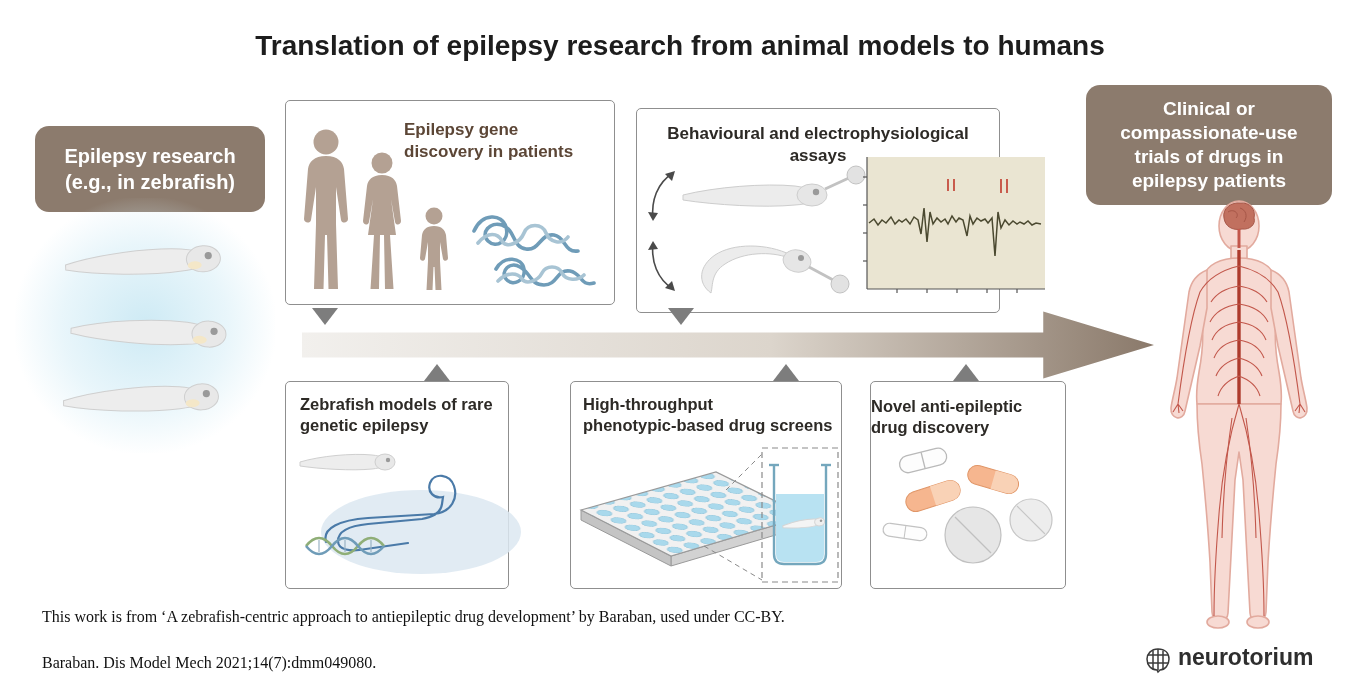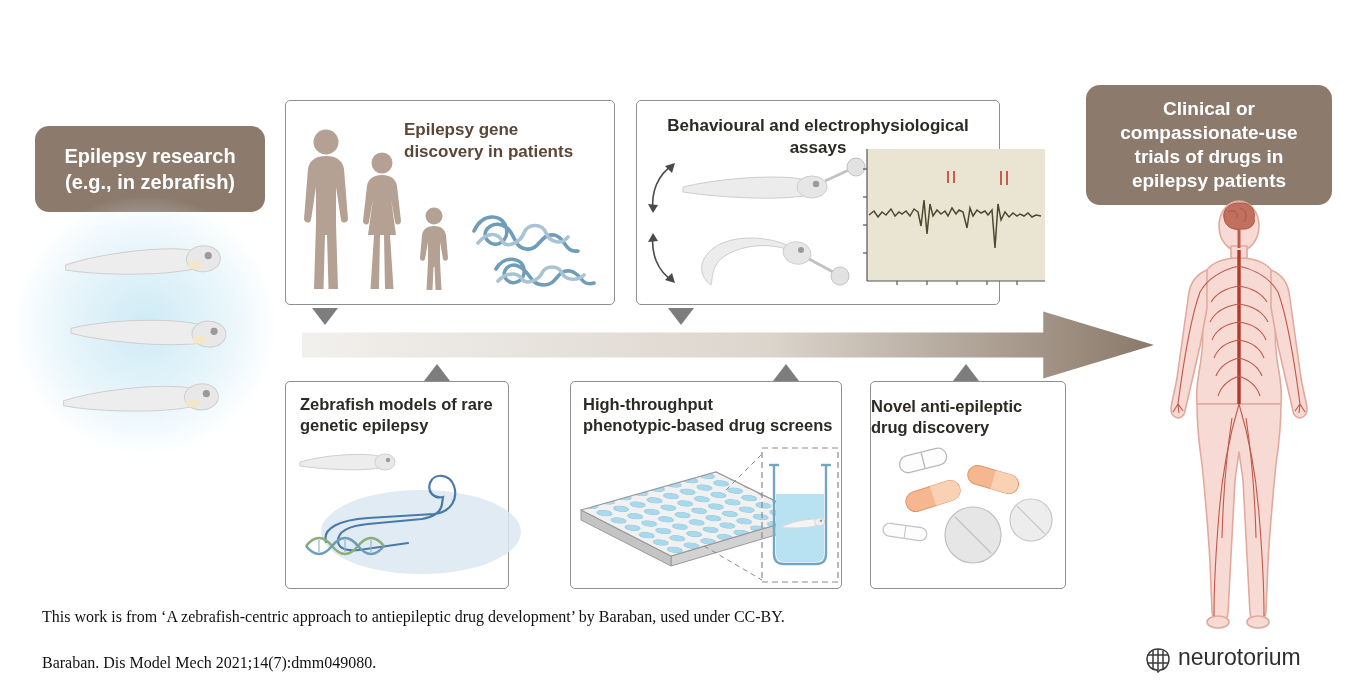--- a/index.html
+++ b/index.html
@@ -4,48 +4,49 @@
 <style>
   *{margin:0;padding:0;box-sizing:border-box}
   body{font-family:"Liberation Sans",sans-serif;background:#fff}
   .canvas{position:relative;width:1360px;height:694px;background:#fff;overflow:hidden}
   .title{position:absolute;top:30px;left:0;width:100%;text-align:center;font-size:28px;font-weight:700;color:#1d1d1d}
   .brown-box{position:absolute;background:#8c7b6d;color:#fff;font-weight:700;border-radius:14px;display:flex;align-items:center;justify-content:center;text-align:center;white-space:pre-line}
   .left-label{left:35px;top:126px;width:230px;height:86px;font-size:20px;line-height:1.3}
   .right-label{left:1086px;top:85px;width:246px;height:120px;font-size:19px;line-height:1.26}
   .wbox{position:absolute;background:#fff;border:1.6px solid #8f8f8f;border-radius:5px}
   .box-gene{left:285px;top:100px;width:330px;height:205px}
-  .box-assay{left:636px;top:100px;width:364px;height:205px}
+  .box-assay{left:636px;top:108px;width:364px;height:205px}
   .box-zmodels{left:285px;top:381px;width:224px;height:208px}
   .box-screens{left:570px;top:381px;width:272px;height:208px}
   .box-drugs{left:870px;top:381px;width:196px;height:208px}
   .box-title{position:absolute;font-weight:700;font-size:17px;color:#2d2a26;white-space:pre-line;line-height:1.3}
   .gene-title{left:118px;top:18px;width:204px;text-align:left;color:#5c4636}
   .assay-title{left:0;top:14px;width:100%;text-align:center}
   .zmodels-title{left:14px;top:12px;font-size:16.5px}
   .screens-title{left:12px;top:12px;font-size:16.5px}
   .drugs-title{left:0;top:14px;width:100%;font-size:16.5px}
   .abs{position:absolute}
   .main-arrow{position:absolute;left:302px;top:310px;width:852px;height:70px;
     background:linear-gradient(90deg,#f2f0ed 0%,#dcd5cc 55%,#8a796a 100%);
     clip-path:polygon(0 32%,87% 32%,87% 2%,100% 50%,87% 98%,87% 68%,0 68%)}
   .tri{position:absolute;width:0;height:0;border-left:13px solid transparent;border-right:13px solid transparent}
   .tri-down{border-top:17px solid #7d7d7d}
   .tri-up{border-bottom:17px solid #7d7d7d}
   .fish-glow{position:absolute;left:15px;top:198px;width:260px;height:255px;
     background:radial-gradient(ellipse at 50% 50%,rgba(203,233,244,.95) 0%,rgba(214,238,247,.55) 45%,rgba(255,255,255,0) 72%)}
   .attr{position:absolute;left:42px;font-family:"Liberation Serif",serif;font-size:16px;color:#111}
   .attr1{top:608px}.attr2{top:631px}.attr3{top:654px}
-  .logo-text{position:absolute;left:1178px;top:644px;font-size:23px;color:#2e2e2e;font-weight:400}
+  .logo-text{position:absolute;left:1178px;top:644px;font-size:23px;color:#2e2e2e;font-weight:700}
 </style>
 </head>
 <body>
 
 <div class="canvas">
 
+  <h1 class="title">Translation of epilepsy research from animal models to humans</h1>
 
   <div class="brown-box left-label">Epilepsy research
 (e.g., in zebrafish)</div>
 
   <div class="fish-glow"></div>
   <svg class="abs" style="left:50px;top:235px;transform:rotate(-3deg)" width="185" height="55" viewBox="0 0 170 55">
     <path d="M8 26 C 40 17 92 13 124 16 C 141 18 149 22 151 27 C 149 33 141 37 124 38 C 92 41 40 38 8 31 Z" fill="#ededed" stroke="#cfcfcf"></path>
     <ellipse cx="146" cy="27" rx="17" ry="13" fill="#e8e8e8" stroke="#cfcfcf"></ellipse>
     <circle cx="151" cy="24" r="3.6" fill="#9a9a9a"></circle>
     <ellipse cx="137" cy="33" rx="7" ry="4" fill="#f4e7c8"></ellipse>

